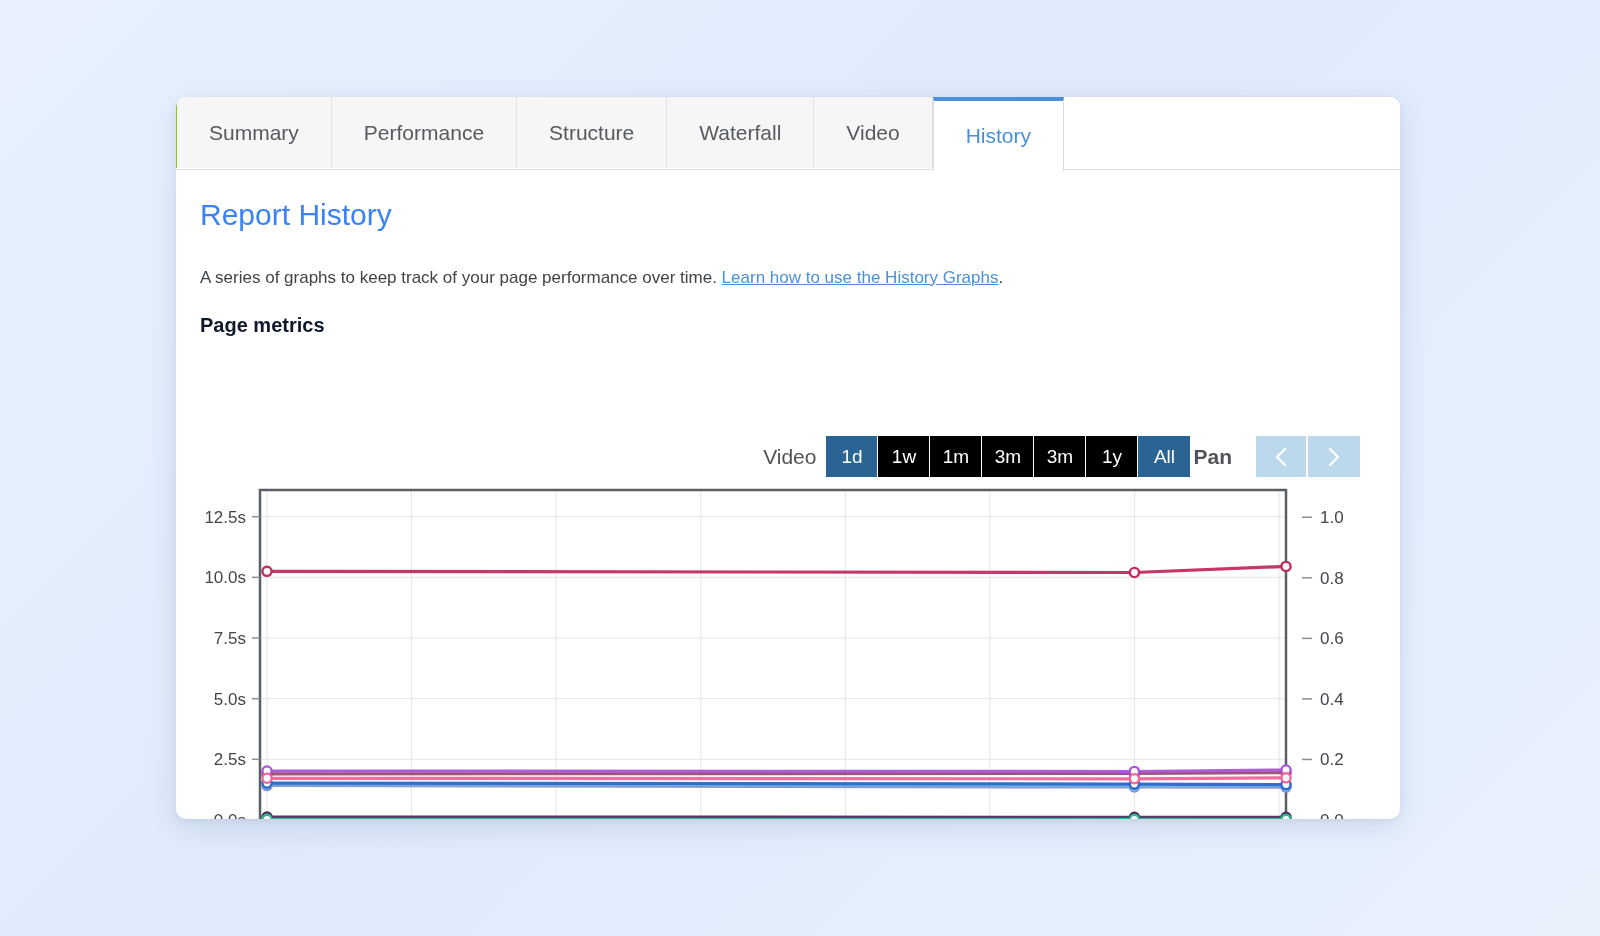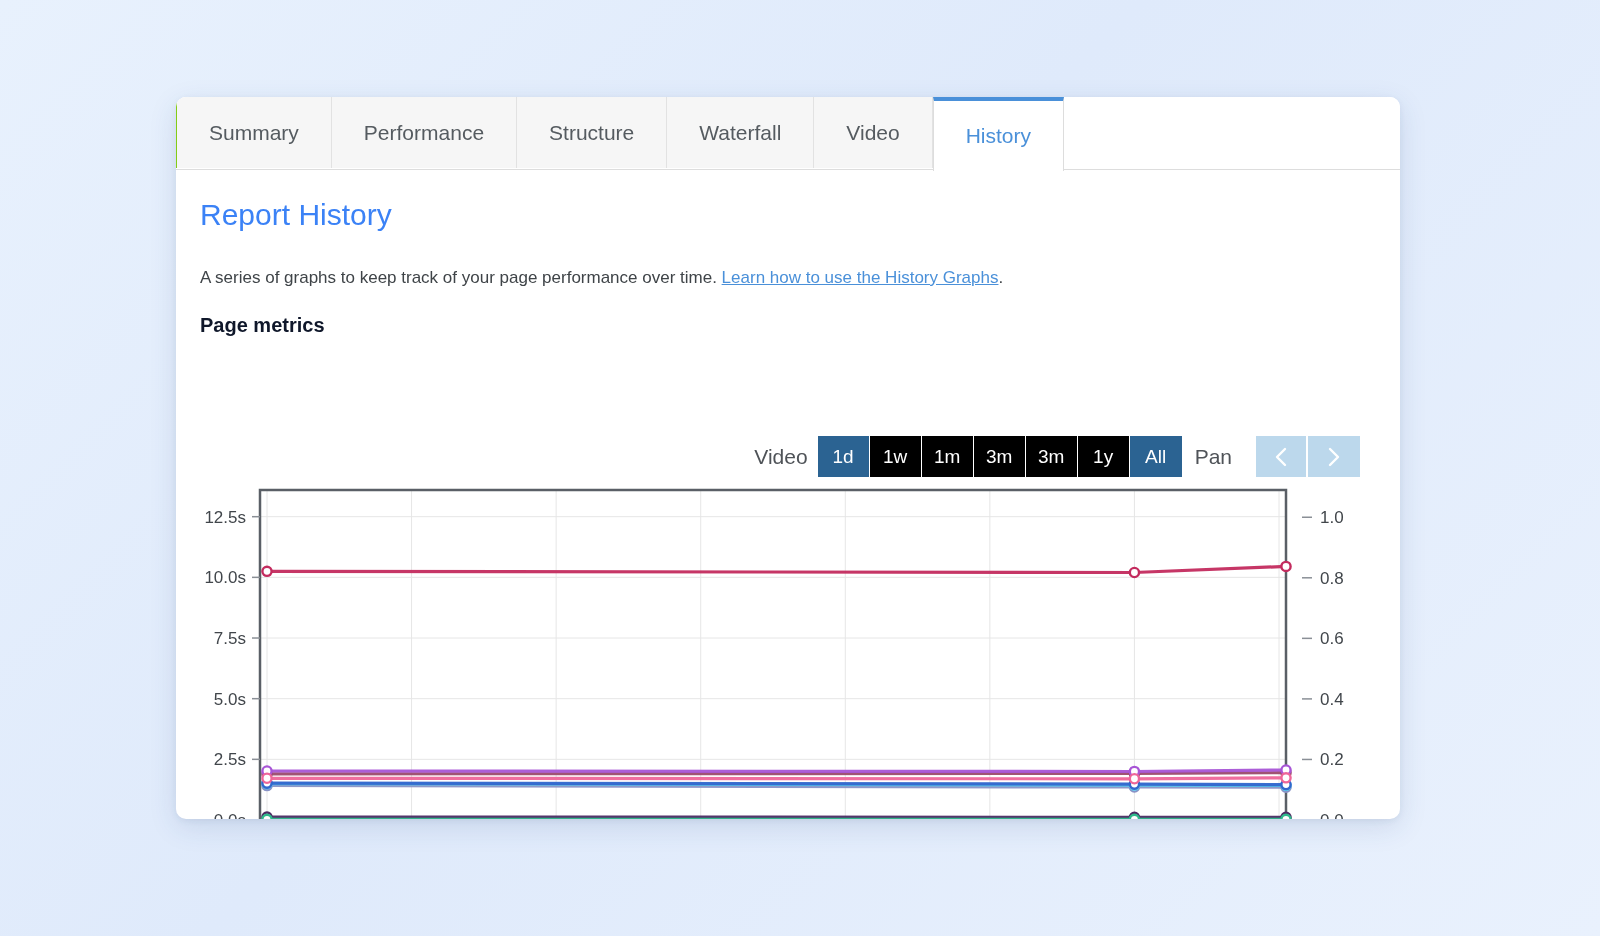--- a/index.html
+++ b/index.html
@@ -180,21 +180,21 @@
           <div class="zbtn">
             <span>3m</span>
           </div>
           <div class="zbtn">
             <span>1y</span>
           </div>
           <div class="zbtn sel">
             <span>All</span>
           </div>
         </div>
-      <span class="ctl-label" style="padding-left:13px;">Pan</span>
+      <span class="ctl-label" style="padding-left:3px;font-weight:bold;">Pan</span>
       <div class="pan-group">
         <div class="pbtn">
           <span>
             <svg width="20" height="24" viewBox="0 0 20 24">
                 <path d="M14 4 L6 12 L14 20" fill="none" stroke="#ffffff" stroke-width="2.4" stroke-linecap="round" stroke-linejoin="round"></path>
               </svg>
           </span>
         </div>
         <div class="pbtn">
           <span>

